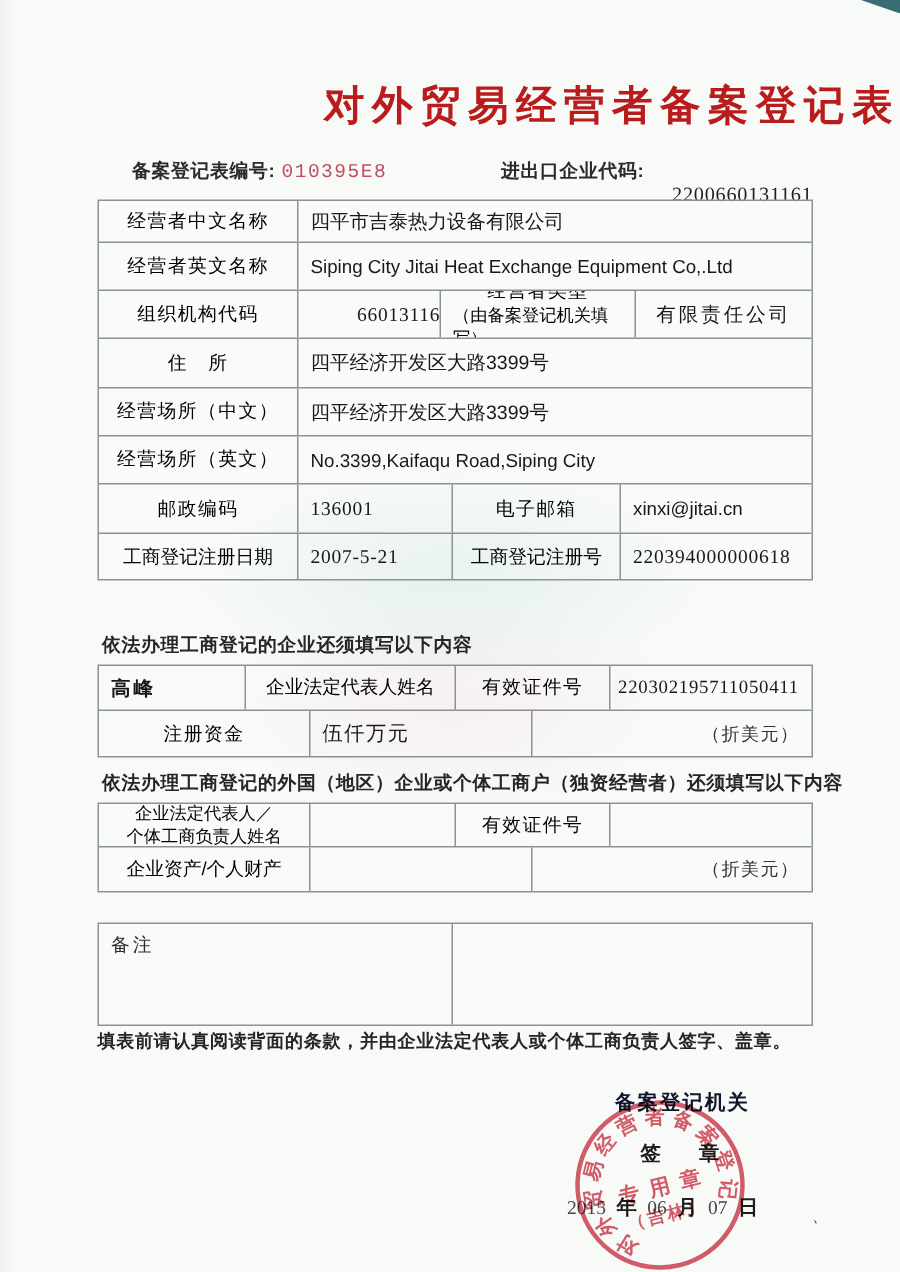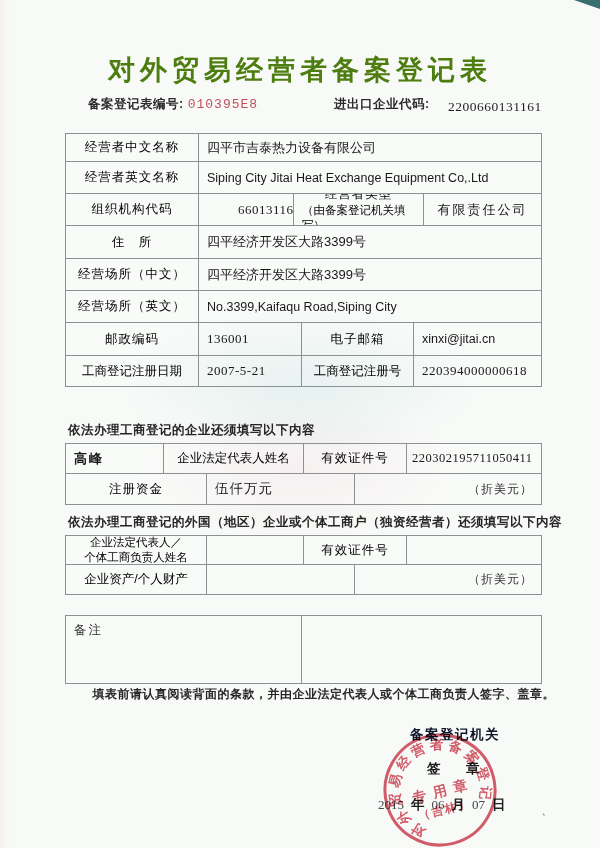--- a/index.html
+++ b/index.html
@@ -5,26 +5,26 @@
   html,body{margin:0;padding:0;}
   .page{position:relative;width:600px;height:848px;background:#f8faf8;overflow:hidden;
         font-family:"Liberation Sans","DejaVu Sans",sans-serif;color:#2d2d2d;}
   .page::before{content:"";position:absolute;inset:0;pointer-events:none;
         background:
          radial-gradient(260px 110px at 300px 380px, rgba(178,214,214,0.28), rgba(178,214,214,0) 70%),
          radial-gradient(230px 100px at 300px 470px, rgba(236,205,214,0.30), rgba(236,205,214,0) 70%),
          linear-gradient(90deg, rgba(238,210,218,0.25) 0px, rgba(238,210,218,0) 10px);}
   .corner-cut{position:absolute;top:0;right:0;width:26px;height:9px;background:#376e72;
         clip-path:polygon(100% 0,0 0,100% 100%);}
-  .title{position:absolute;top:52px;left:0;right:0;text-align:center;font-size:27px;
-        font-weight:bold;letter-spacing:5px;color:#4d7c0f;}
-  .meta{position:absolute;top:96px;font-size:12.5px;font-weight:600;color:#2b2b2b;letter-spacing:0.5px;}
+  .title{position:absolute;top:52px;left:0;right:0;text-align:right;font-size:27px;
+        font-weight:bold;letter-spacing:5px;color:#b91c1c;}
+  .meta{position:absolute;top:106px;font-size:12.5px;font-weight:600;color:#2b2b2b;letter-spacing:0.5px;}
   .form-no-value{font-family:"Liberation Mono","DejaVu Sans Mono",monospace;font-weight:normal;
         color:#c14e5e;font-size:13px;letter-spacing:1px;margin-left:4px;}
-  .code-value{position:absolute;left:448px;top:99px;font-family:"Liberation Serif","DejaVu Serif",serif;
+  .code-value{position:absolute;left:448px;top:122px;font-family:"Liberation Serif","DejaVu Serif",serif;
         font-size:13.5px;color:#1e1e1e;letter-spacing:0.5px;}
   .tbl{position:absolute;left:65px;width:477px;border:1px solid #8d9191;box-sizing:border-box;
         background:rgba(255,255,255,0.2);}
   .tr{display:flex;border-top:1px solid #8d9191;}
   .tr:first-child{border-top:none;}
   .td{border-left:1px solid #8d9191;box-sizing:border-box;display:flex;align-items:center;
         padding:2px 8px;font-size:12.5px;overflow:hidden;}
   .td:first-child{border-left:none;}
   .lab{justify-content:center;text-align:left;color:#000000;letter-spacing:1px;flex-direction:column;}
   .lab .l2{font-size:11.5px;letter-spacing:0;}
@@ -33,21 +33,21 @@
   .eng{font-size:12.5px;letter-spacing:0;}
   .c1{width:132px;flex:none;} .c2{width:103px;flex:none;} .c3{width:112px;flex:none;} .c4{flex:1;}
   .c2b{width:95px;flex:none;padding-left:39px;} .c3b{width:130px;flex:none;}
   .d1{width:140px;flex:none;} .d2{width:97px;flex:none;} .d3{width:103px;flex:none;} .d2w{width:148px;flex:none;}
   .h27{height:27px;} .h28{height:28px;} .h29{height:29px;} .h30{height:30px;}
   .h31{height:31px;} .h32{height:32px;} .h33{height:33px;} .h67{height:67px;}
   .note-cell{justify-content:flex-end;color:#333;font-size:12px;letter-spacing:1px;}
   .remark-lab{align-items:flex-start;justify-content:flex-start;padding-top:6px;letter-spacing:2px;}
   .sec-h{position:absolute;left:68px;font-size:12.5px;font-weight:600;color:#262626;letter-spacing:0.5px;}
   .foot-note{position:absolute;left:65px;top:686px;width:490px;font-size:12px;font-weight:600;
-        color:#262626;letter-spacing:0.5px;text-align:right;}
+        color:#262626;letter-spacing:0.5px;}
   .sig-authority{position:absolute;left:410px;top:726px;font-size:13.5px;font-weight:bold;
         color:#0f172a;letter-spacing:1.5px;}
   .sig-seal{position:absolute;left:427px;top:760px;font-size:13.5px;font-weight:bold;
         color:#1d1d1d;letter-spacing:6px;}
   .sig-date{position:absolute;left:371px;top:796px;font-size:13px;color:#1d1d1d;
         display:flex;align-items:baseline;}
   .sig-date .dnum{font-family:"Liberation Serif","DejaVu Serif",serif;color:#43434b;margin:0 7px;}
   .sig-date .dunit{font-weight:bold;font-size:13.5px;}
   .stamp{position:absolute;left:365px;top:722px;mix-blend-mode:multiply;opacity:0.82;}
   .pen-mark{position:absolute;left:542px;top:804px;font-size:11px;color:#4a4a4a;transform:rotate(12deg);}

